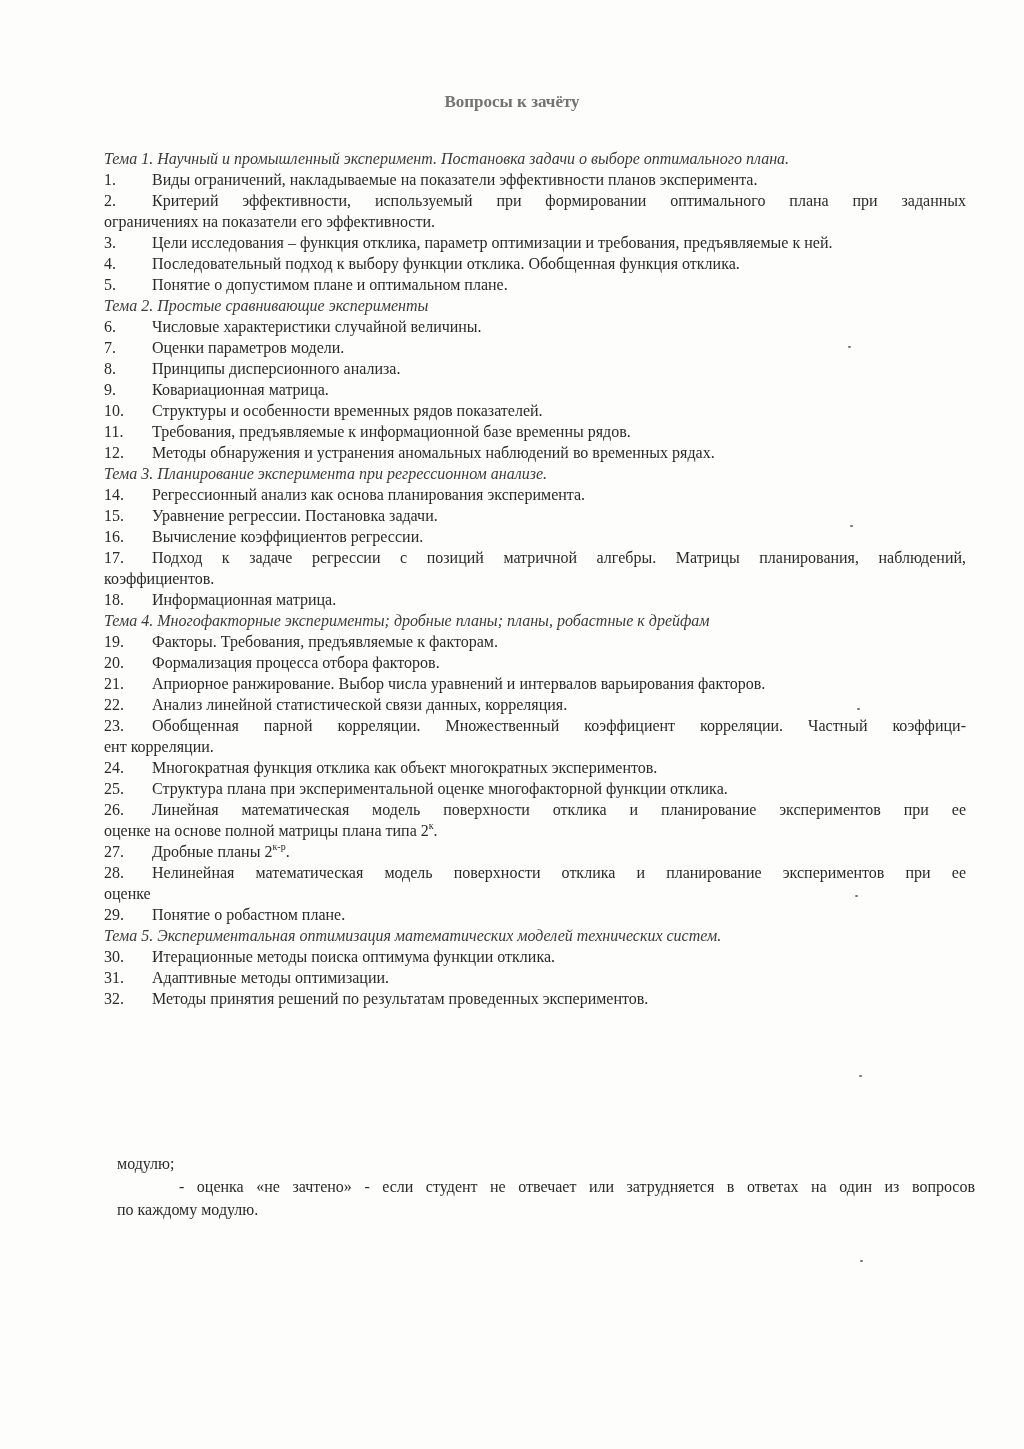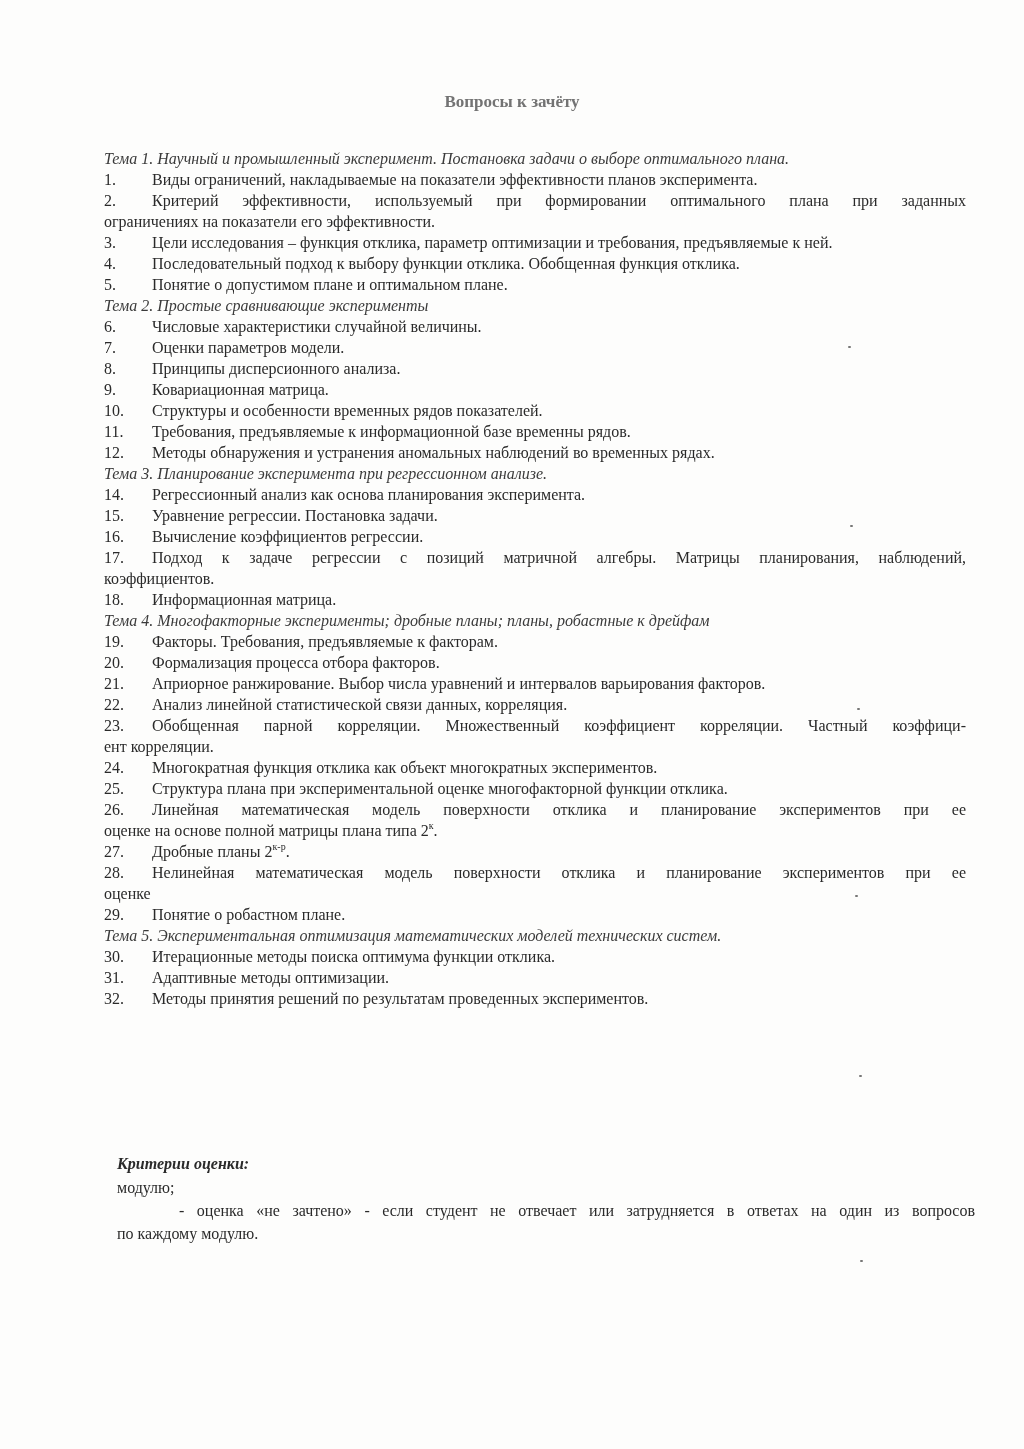--- a/index.html
+++ b/index.html
@@ -178,21 +178,20 @@
         <span class="num">31.</span>
         <span>Адаптивные методы оптимизации.</span>
       </div>
     <div class="line q">
         <span class="num">32.</span>
         <span>Методы принятия решений по результатам проведенных экспериментов.</span>
       </div>
   </div>
 
   <div class="criteria">
-    <div class="criteria-title">Критерии оценки:</div>
     <div class="crit-cont">модулю;</div>
     <div class="crit-line">- оценка «не зачтено» - если студент не отвечает или затрудняется в ответах на один из вопросов</div>
     <div class="crit-cont">по каждому модулю.</div>
   </div>
 
   <div class="speck" style="left:848px;top:346px;"></div>
   <div class="speck" style="left:850px;top:525px;"></div>
   <div class="speck" style="left:857px;top:708px;"></div>
   <div class="speck" style="left:855px;top:895px;"></div>
   <div class="speck" style="left:859px;top:1075px;"></div>

